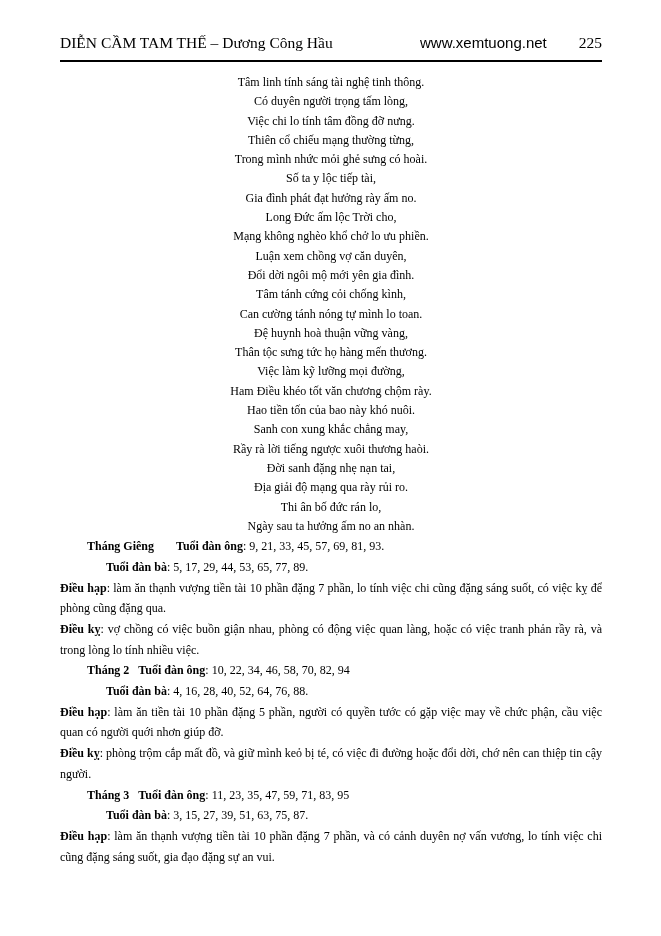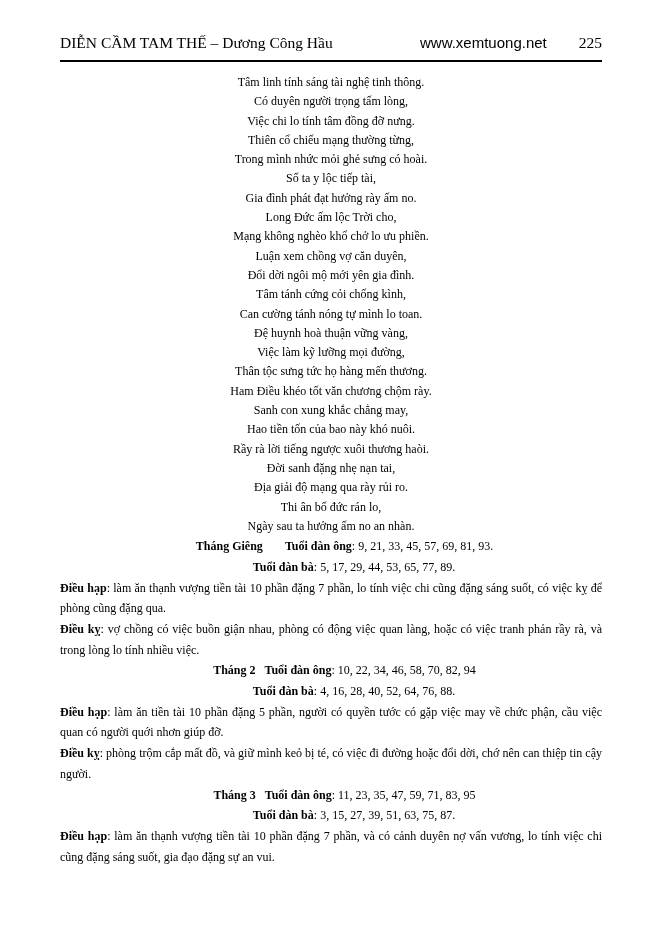--- a/index.html
+++ b/index.html
@@ -37,21 +37,21 @@
     left: 60px;
     width: 542px;
     font-size: 12px;
   }
   .poem {
     text-align: center;
     line-height: 19.3px;
   }
   .poem-line { margin: 0; }
   .sections { line-height: 20.7px; }
-  .line { margin: 0; text-align: center; }
+  .line { margin: 0; }
   .month-line { text-indent: 27px; }
   .women-line { text-indent: 46px; }
   .para { margin: 0; text-align: justify; }
   .gap-lg { margin-right: 22px; }
   .gap-sm { margin-right: 9px; }
   b { font-weight: bold; }
 </style>
 </head>
 <body>
 
@@ -73,25 +73,25 @@
       <div class="poem-line">Trong mình nhức mỏi ghẻ sưng có hoài.</div>
       <div class="poem-line">Số ta y lộc tiếp tài,</div>
       <div class="poem-line">Gia đình phát đạt hưởng rày ấm no.</div>
       <div class="poem-line">Long Đức ấm lộc Trời cho,</div>
       <div class="poem-line">Mạng không nghèo khổ chở lo ưu phiền.</div>
       <div class="poem-line">Luận xem chồng vợ căn duyên,</div>
       <div class="poem-line">Đổi dời ngôi mộ mới yên gia đình.</div>
       <div class="poem-line">Tâm tánh cứng cỏi chống kình,</div>
       <div class="poem-line">Can cường tánh nóng tự mình lo toan.</div>
       <div class="poem-line">Đệ huynh hoà thuận vững vàng,</div>
+      <div class="poem-line">Thân tộc sưng tức họ hàng mến thương.</div>
       <div class="poem-line">Việc làm kỹ lưỡng mọi đường,</div>
-      <div class="poem-line">Thân tộc sưng tức họ hàng mến thương.</div>
       <div class="poem-line">Ham Điều khéo tốt văn chương chộm rày.</div>
+      <div class="poem-line">Hao tiền tốn của bao này khó nuôi.</div>
       <div class="poem-line">Sanh con xung khắc chẳng may,</div>
-      <div class="poem-line">Hao tiền tốn của bao này khó nuôi.</div>
       <div class="poem-line">Rầy rà lời tiếng ngược xuôi thương haòi.</div>
       <div class="poem-line">Đời sanh đặng nhẹ nạn tai,</div>
       <div class="poem-line">Địa giải độ mạng qua rày rủi ro.</div>
       <div class="poem-line">Thi ân bố đức rán lo,</div>
       <div class="poem-line">Ngày sau ta hưởng ấm no an nhàn.</div>
     </div>
 
     <div class="sections">
 
       <p class="line month-line"><b class="gap-lg">Tháng Giêng</b><b>Tuổi đàn ông</b><span>: 9, 21, 33, 45, 57, 69, 81, 93.</span></p>

